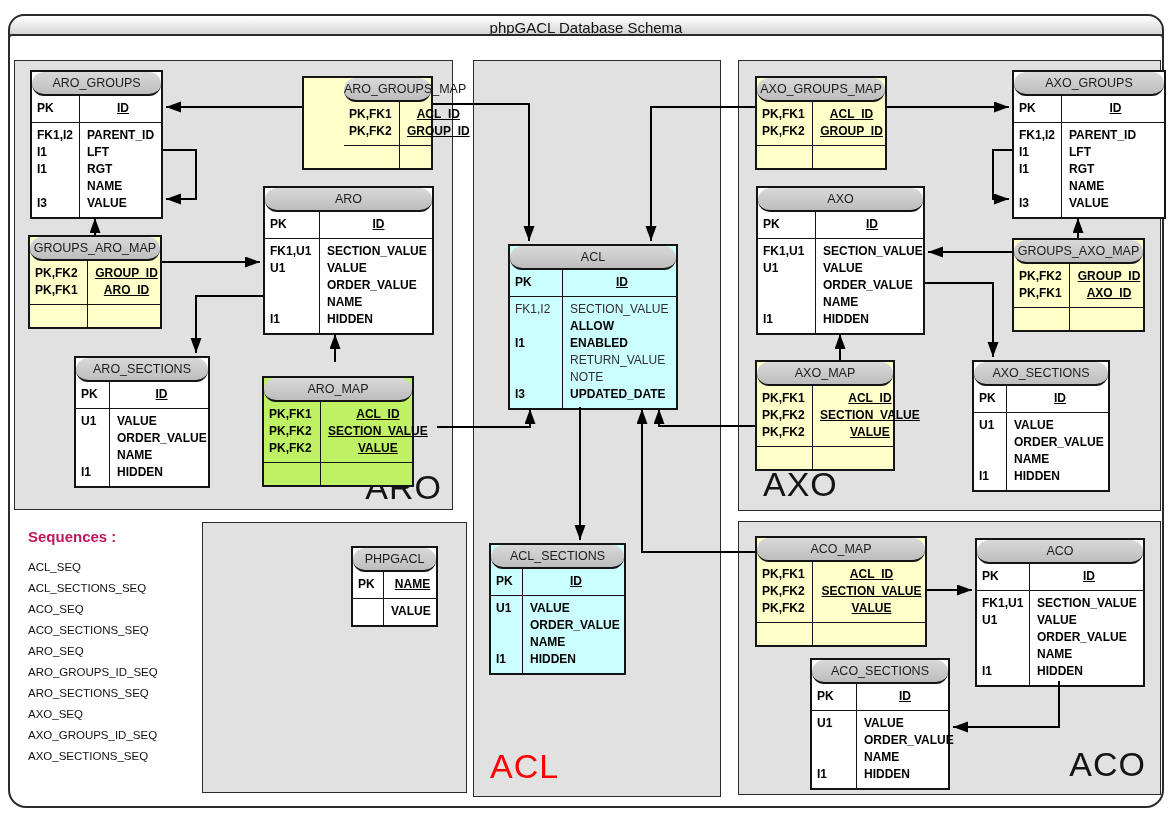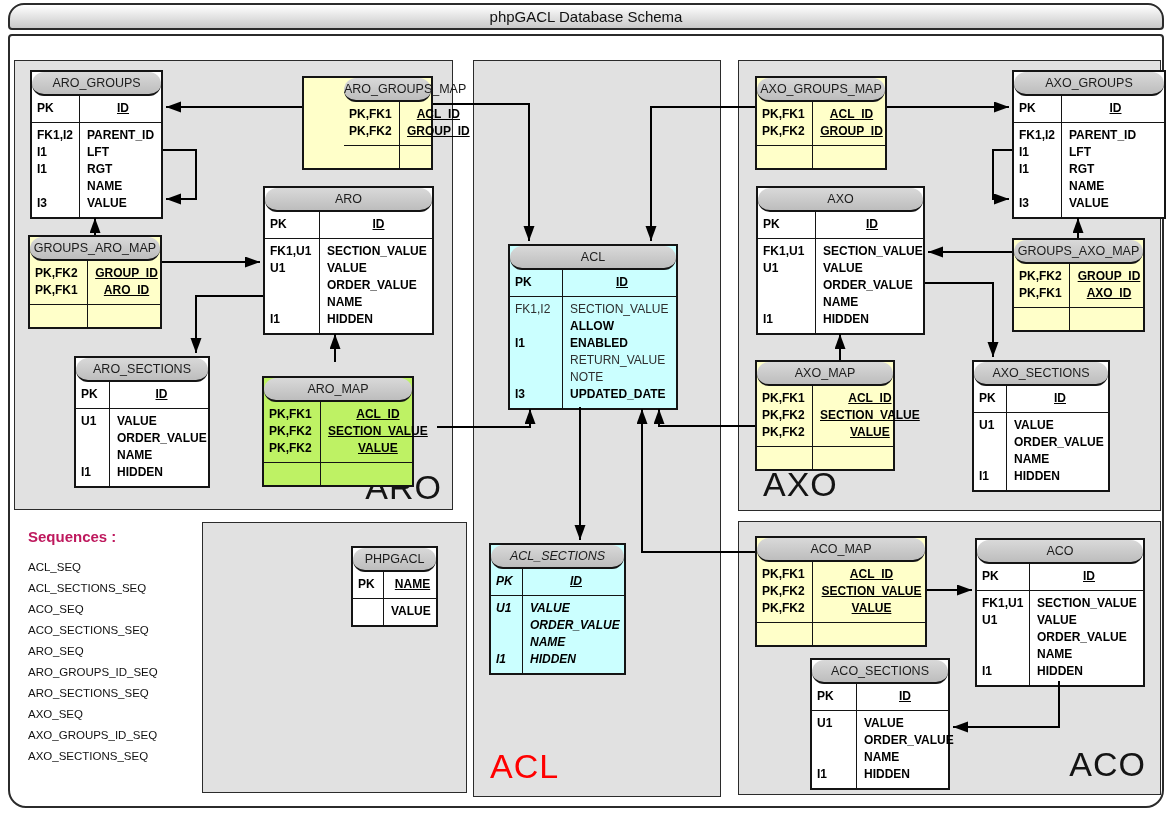--- a/index.html
+++ b/index.html
@@ -1,18 +1,18 @@
 <!DOCTYPE html>
 <html><head>
 <meta charset="utf-8">
 <style>
   html,body{margin:0;padding:0;background:#fff;}
   #canvas{position:relative;width:1174px;height:815px;background:#fff;
           font-family:"Liberation Sans",sans-serif;overflow:hidden;}
-  .titlebar{position:absolute;left:8px;top:3px;width:1156px;height:27px;
+  .titlebar{position:absolute;left:8px;top:14px;width:1156px;height:27px;
             border:2px solid #2b2b2b;box-sizing:border-box;
             border-radius:16px 16px 4px 4px;
             background:linear-gradient(#ffffff,#c9c9c9);
             text-align:center;line-height:24px;font-size:15px;color:#111;}
   .outerbox{position:absolute;left:8px;top:34px;width:1156px;height:774px;
             border:2px solid #2b2b2b;box-sizing:border-box;
             border-radius:4px 4px 18px 18px;background:#fff;}
   .gbox{position:absolute;background:#e1e1e1;border:1.5px solid #2b2b2b;box-sizing:border-box;}
   .glabel{position:absolute;font-size:34px;color:#141414;letter-spacing:1px;}
   .glabel.red{color:#ff0000;}
@@ -208,21 +208,21 @@
           <div class="fcol">
             <div class="light">SECTION_VALUE</div>
             <div>ALLOW</div>
             <div>ENABLED</div>
             <div class="light">RETURN_VALUE</div>
             <div class="light">NOTE</div>
             <div>UPDATED_DATE</div>
           </div>
         </div>
       </div>
-      <div class="tbl" style="left: 489px; top: 543px; width: 137px; background: rgb(203, 255, 255); font-style: italic;">
+      <div class="tbl" style="left: 489px; top: 543px; width: 137px; background: rgb(203, 255, 255);">
         <div class="tbl-h">ACL_SECTIONS</div>
         <div class="sec">
           <div class="kcol" style="width: 32px;">
             <div>PK</div>
           </div>
           <div class="fcol">
             <div class="u ">ID</div>
           </div>
         </div>
         <div class="sec">

